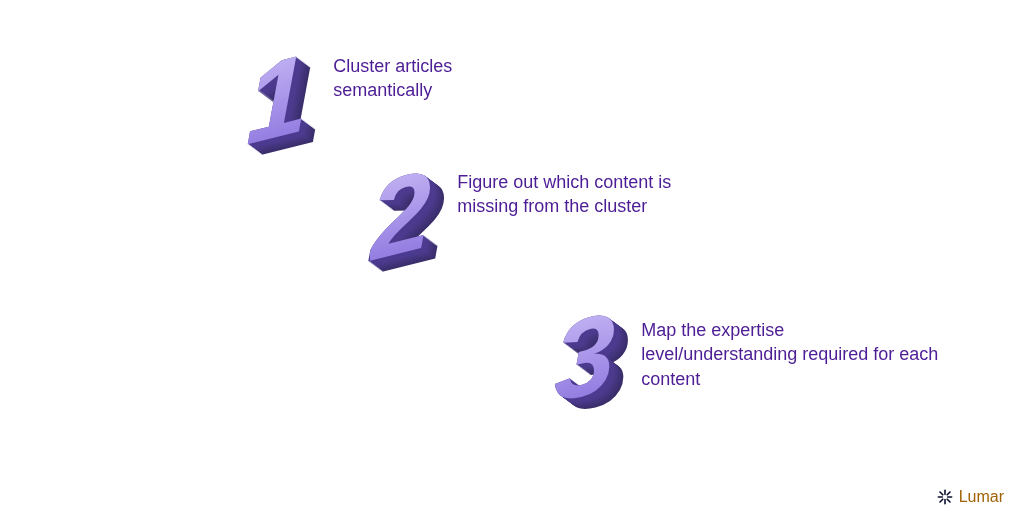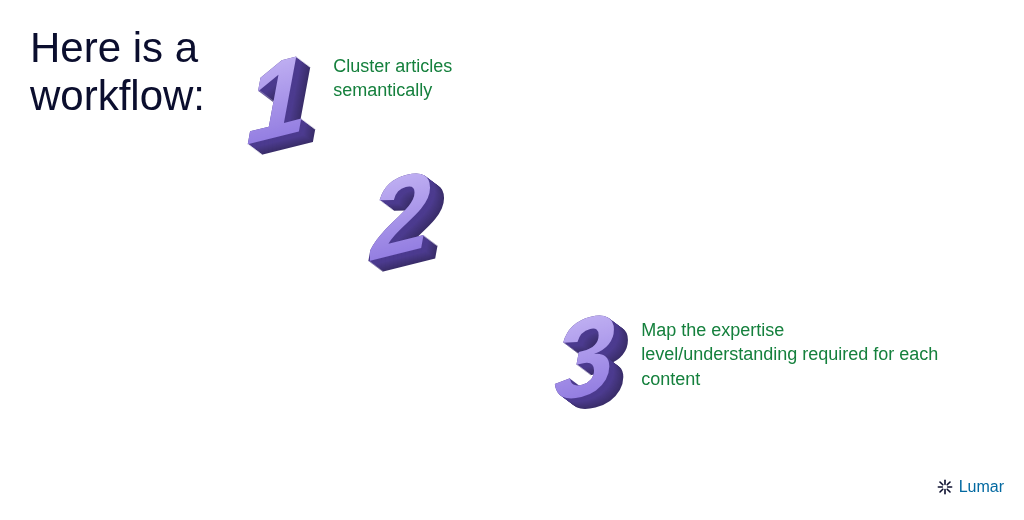--- a/index.html
+++ b/index.html
@@ -19,21 +19,21 @@
 
   .step {
     position: absolute;
     display: flex;
     align-items: flex-start;
   }
   .step .num-holder { flex: 0 0 auto; }
   .step .caption {
     font-size: 18px;
     line-height: 1.35;
-    color: #15803d;
+    color: #4c1d95;
     font-weight: 400;
   }
 
   
   .s1 { left: 246px; top: 44px; }
   .s1 .caption { margin-left: 26px; max-width: 190px; margin-top: 10px; }
 
   .s2 { left: 370px; top: 160px; }
   .s2 .caption { margin-left: 26px; max-width: 230px; margin-top: 10px; }
 
@@ -81,54 +81,54 @@
       14px 14px 0 #3a2e6a;
   }
 
   .n1 .face, .n1 .depth { font-size: 110px; }
   .n2 .face, .n2 .depth { font-size: 110px; }
   .n3 .face, .n3 .depth { font-size: 110px; }
 
   .brand {
     position: absolute;
     right: 20px;
-    bottom: 24px;
+    bottom: 14px;
     display: flex;
     align-items: center;
     gap: 6px;
-    color: #0369a1;
+    color: #a16207;
     font-size: 16px;
     font-weight: 500;
   }
   .brand svg { display: block; }
 </style>
 </head>
 <body>
 
 <div class="slide">
 
-  <div class="title">Here is a workflow:</div>
 
   <div class="step s1">
     <div class="num-holder">
       <span class="iso-num n1">
         <span class="depth">1</span>
         <span class="face">1</span>
       </span>
     </div>
     <div class="caption">Cluster articles semantically</div>
   </div>
 
   <div class="step s2">
     <div class="num-holder">
       <span class="iso-num n2">
         <span class="depth">2</span>
         <span class="face">2</span>
       </span>
     </div>
+    <div class="caption">Figure out which content is missing from the cluster</div>
   </div>
 
   <div class="step s3">
     <div class="num-holder">
       <span class="iso-num n3">
         <span class="depth">3</span>
         <span class="face">3</span>
       </span>
     </div>
     <div class="caption">Map the expertise level/understanding required for each content</div>

